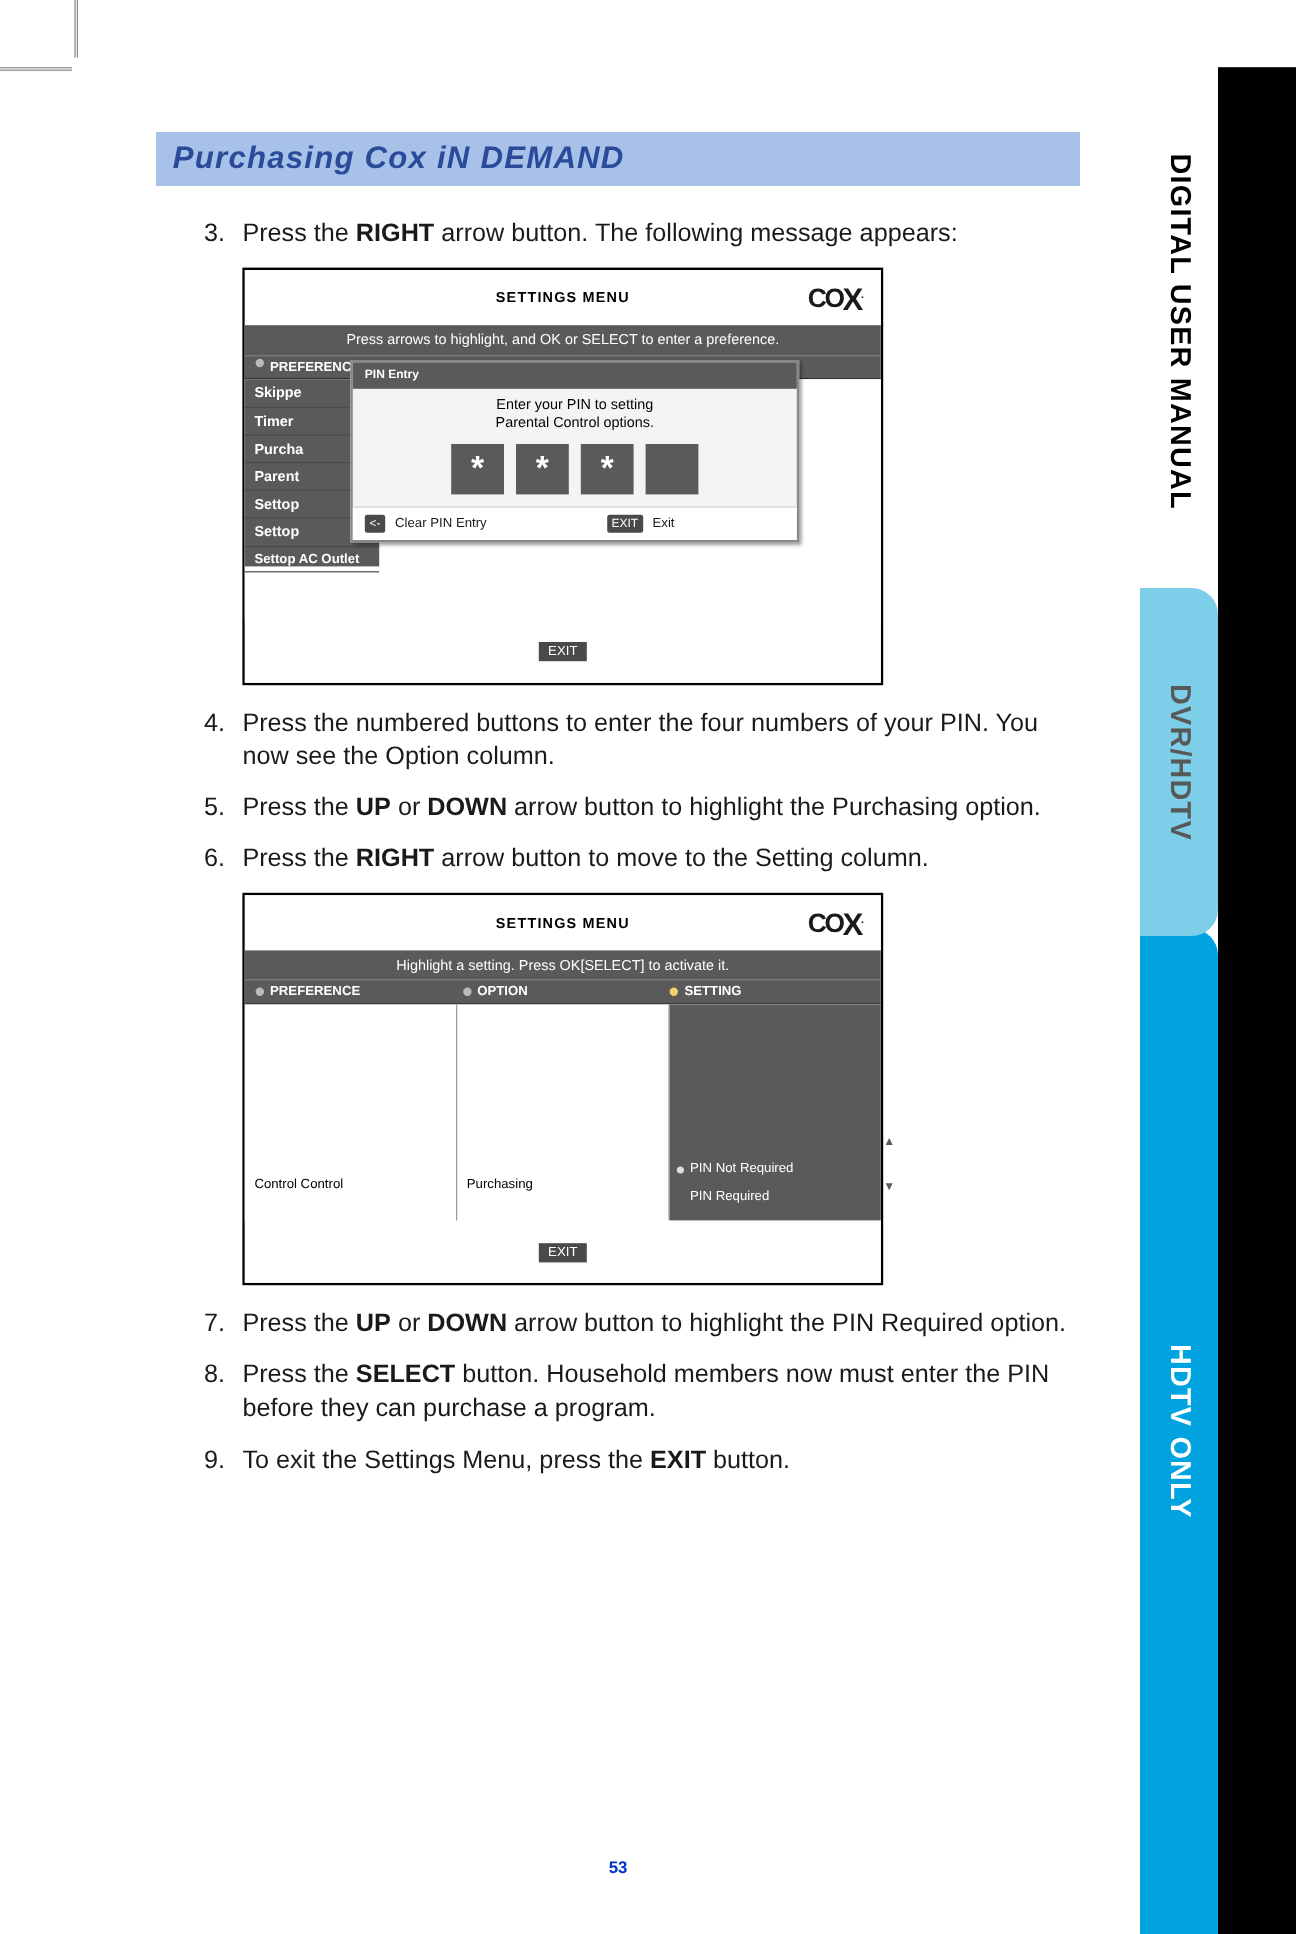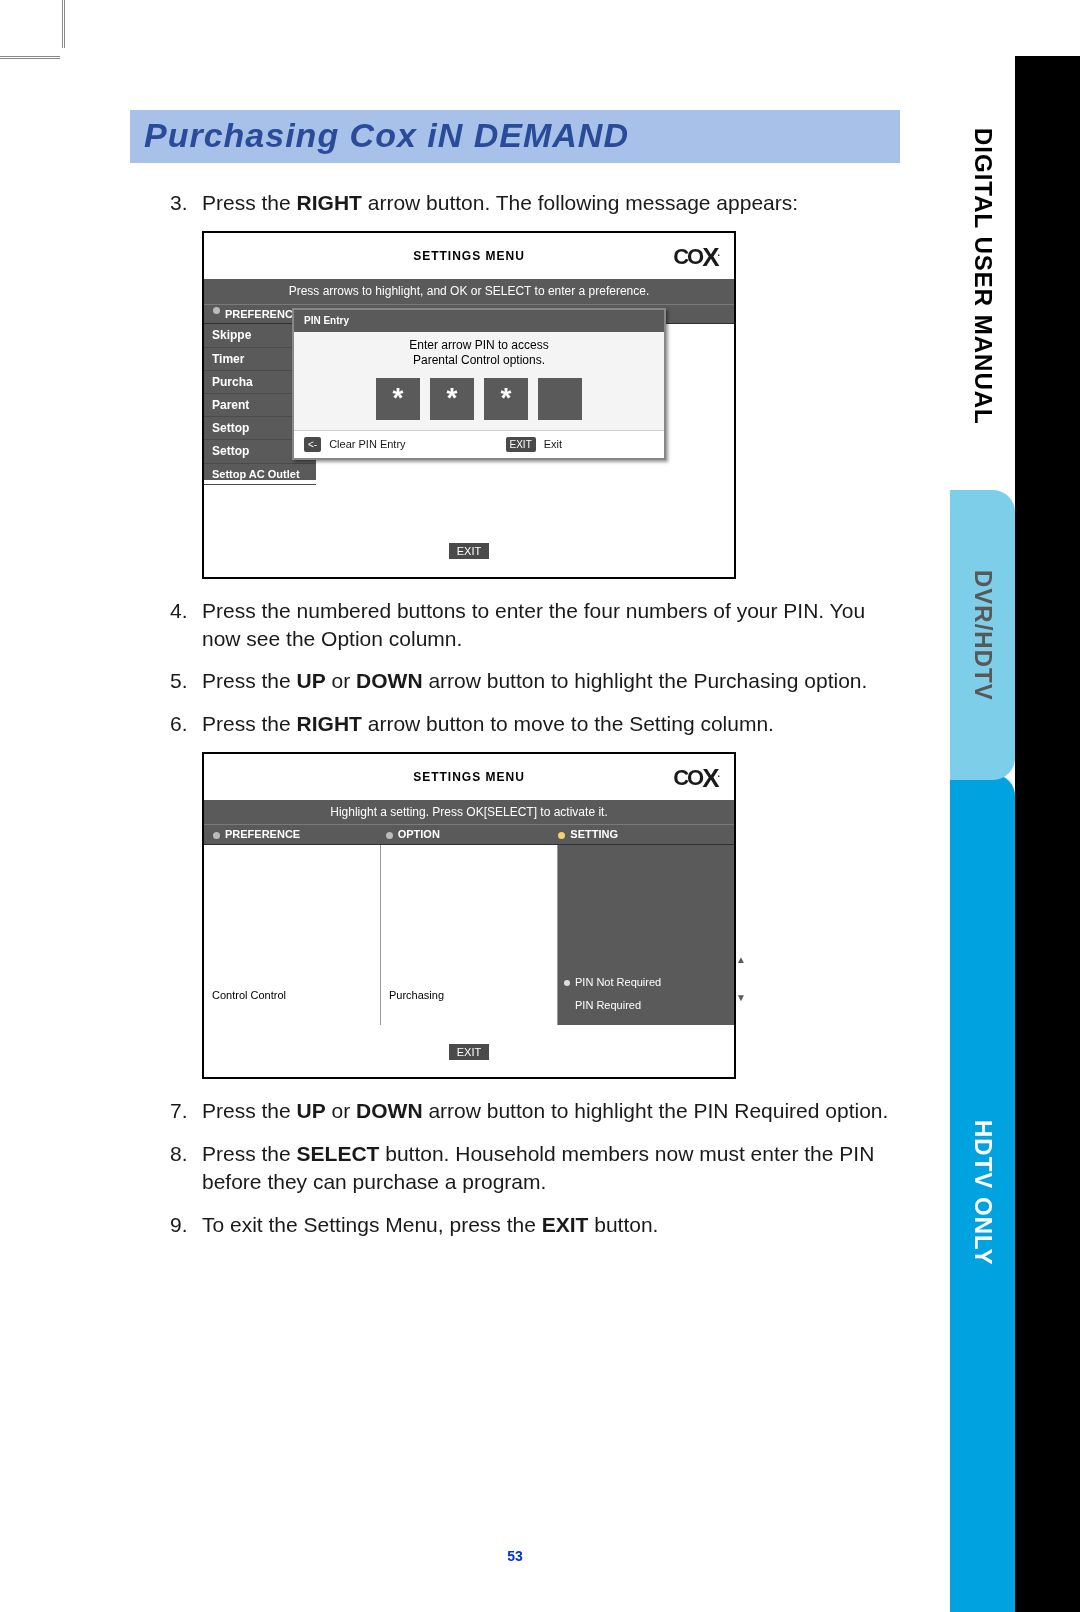--- a/index.html
+++ b/index.html
@@ -77,21 +77,21 @@
   position: absolute;
   left: 130px;
   top: 110px;
   width: 770px;
   bottom: 40px;
 }
 
 .section-header {
   background: #a8c1e8;
   color: #294b9a;
-  font-size: 34px;
+  font-size: 26px;
   font-weight: 700;
   font-style: italic;
   padding: 6px 14px 8px;
   letter-spacing: 1px;
 }
 
 .body {
   padding: 12px 0 0 40px;
   color: #1a1a1a;
   font-size: 21px;
@@ -380,21 +380,21 @@
             <div class="left-item">Timer</div>
             <div class="left-item">Purcha</div>
             <div class="left-item">Parent</div>
             <div class="left-item">Settop</div>
             <div class="left-item">Settop</div>
             <div class="left-item outlet">Settop AC Outlet</div>
           </div>
           <div class="pin-popup">
             <div class="pin-title">PIN Entry</div>
             <div class="pin-msg">
-              <span>Enter arrow PIN to access</span><br>
+              <span>Enter your PIN to setting</span><br>
               <span>Parental Control options.</span>
             </div>
             <div class="pin-boxes">
               <div class="pin-box">*</div>
               <div class="pin-box">*</div>
               <div class="pin-box">*</div>
               <div class="pin-box"></div>
             </div>
             <div class="pin-footer">
               <span class="key-btn">&lt;-</span>

